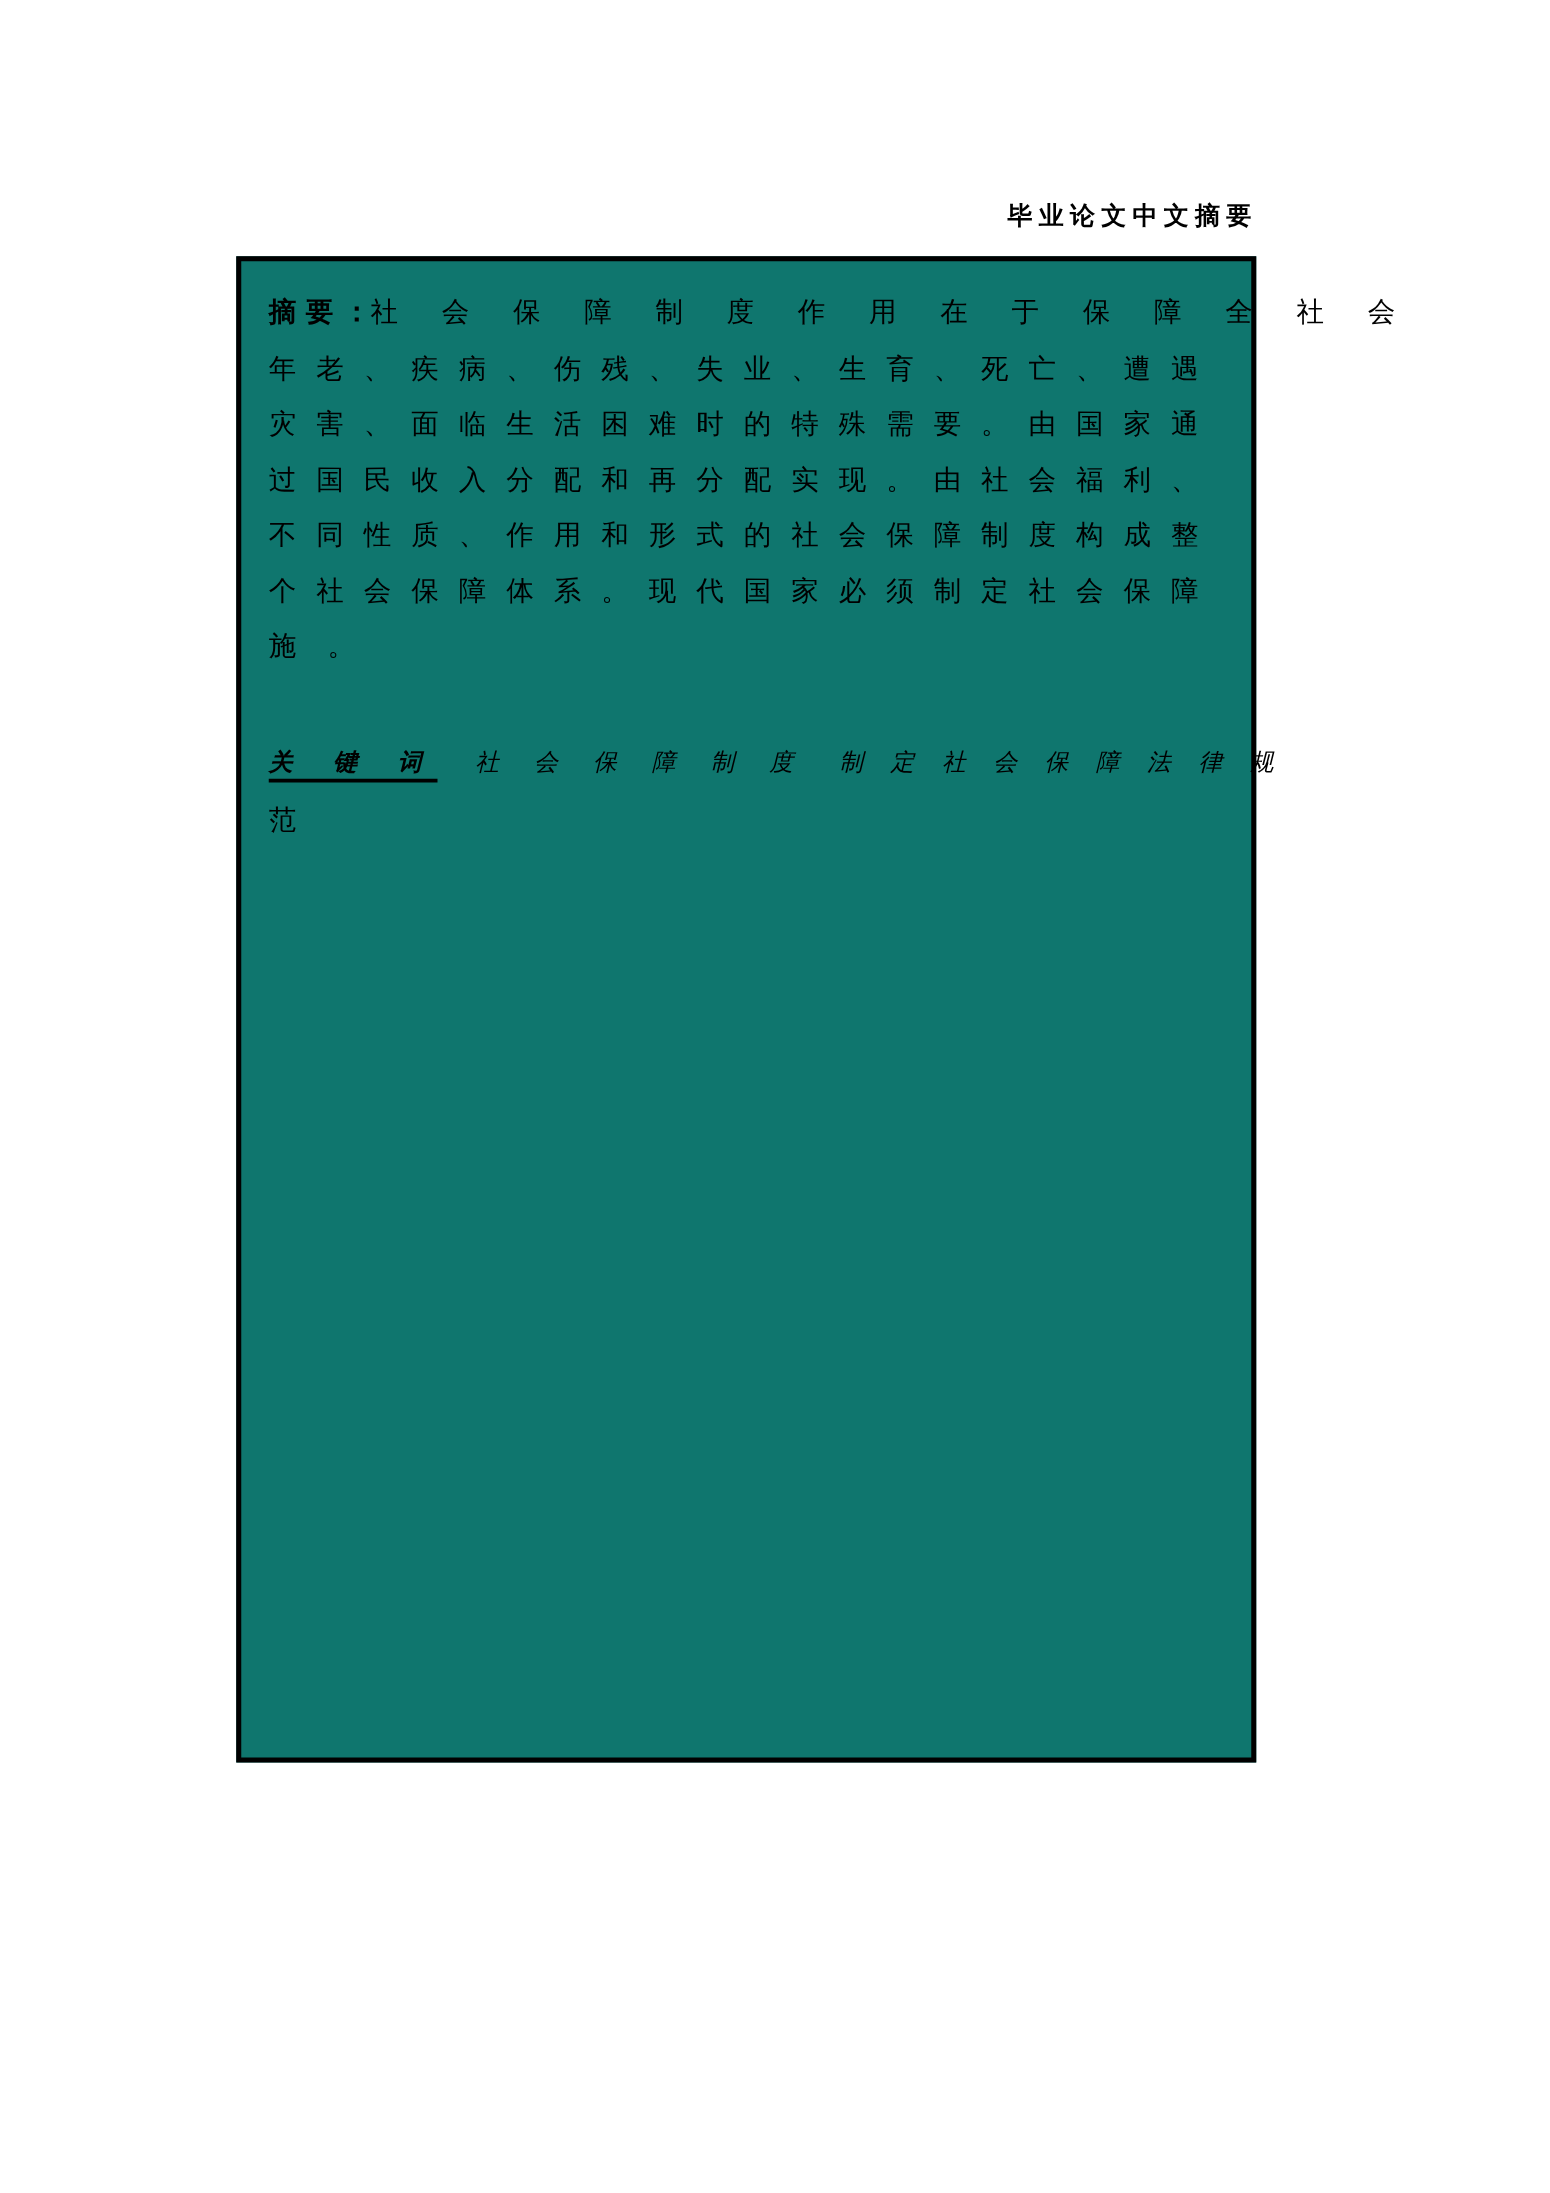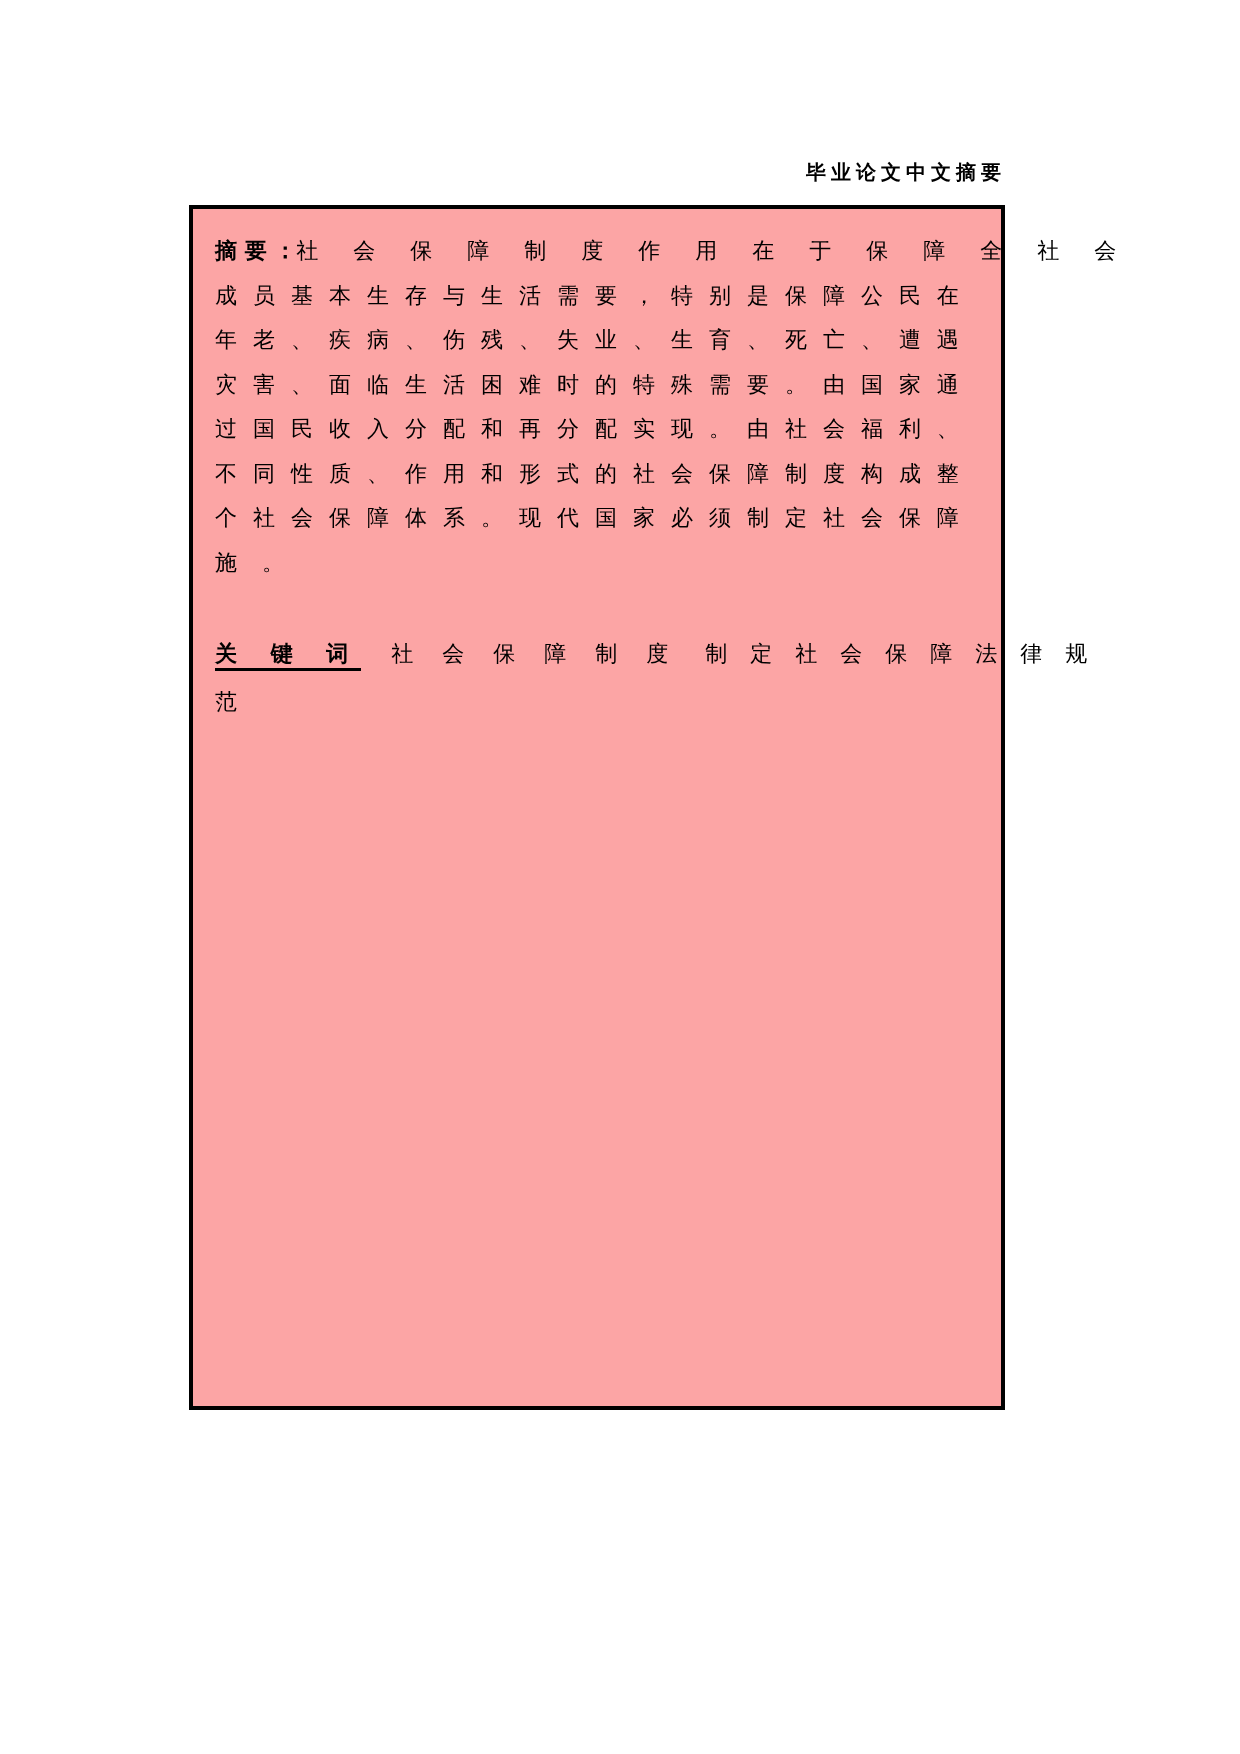--- a/index.html
+++ b/index.html
@@ -40,21 +40,21 @@
 
   
   .abstract-box {
     position: absolute;
     left: 189px;
     top: 205px;
     width: 816px;
     height: 1205px;
     border: 4px solid #000000;
     box-sizing: border-box;
-    background: #fca5a5;
+    background: #0f766e;
   }
 
   .box-inner {
     position: absolute;
     left: 22px;
     top: 20px;
     right: 18px;
   }
 
   
@@ -83,24 +83,25 @@
 
   .sp-wide  { letter-spacing: 14px; }
   .sp-mid   { letter-spacing: 9px;  }
   .sp-tight { letter-spacing: 4.5px;}
 
   
   .keywords {
     margin-top: 47px;
   }
   .kw-line1 {
-    font-size: 22px;
+    font-size: 19px;
     line-height: 44.5px;
     height: 44.5px;
     white-space: pre;
+    font-style: italic;
   }
   .kw-label {
     font-weight: bold;
     letter-spacing: 13px;
     border-bottom: 3px solid #000000;
     padding-bottom: 2px;
   }
   .kw-gap1 { display: inline-block; width: 30px; }
   .kw-gap2 { display: inline-block; width: 26px; }
   .kw-terms-a { letter-spacing: 11px; }
@@ -122,21 +123,20 @@
 
   <div class="doc-title">毕业论文中文摘要</div>
 
   <div class="abstract-box">
     <div class="box-inner">
 
       <div class="abstract-body">
 
         <div class="abs-line first"><span class="lead">摘 要 ：</span><span class="sp-wide">社 会 保 障 制 度 作 用 在 于 保 障 全 社 会</span></div>
 
-        <div class="abs-line"><span class="sp-tight">成 员 基 本 生 存 与 生 活 需 要 ， 特 别 是 保 障 公 民 在</span></div>
 
         <div class="abs-line"><span class="sp-tight">年 老 、 疾 病 、 伤 残 、 失 业 、 生 育 、 死 亡 、 遭 遇</span></div>
 
         <div class="abs-line"><span class="sp-tight">灾 害 、 面 临 生 活 困 难 时 的 特 殊 需 要 。 由 国 家 通</span></div>
 
         <div class="abs-line"><span class="sp-tight">过 国 民 收 入 分 配 和 再 分 配 实 现 。 由 社 会 福 利 、</span></div>
 
 
         <div class="abs-line"><span class="sp-tight">不 同 性 质 、 作 用 和 形 式 的 社 会 保 障 制 度 构 成 整</span></div>
 

